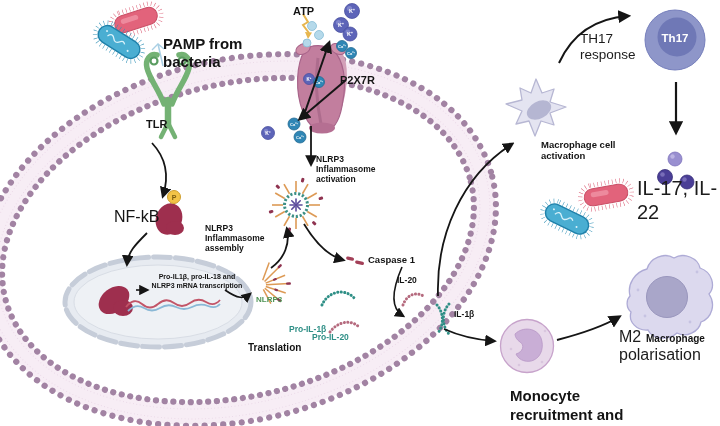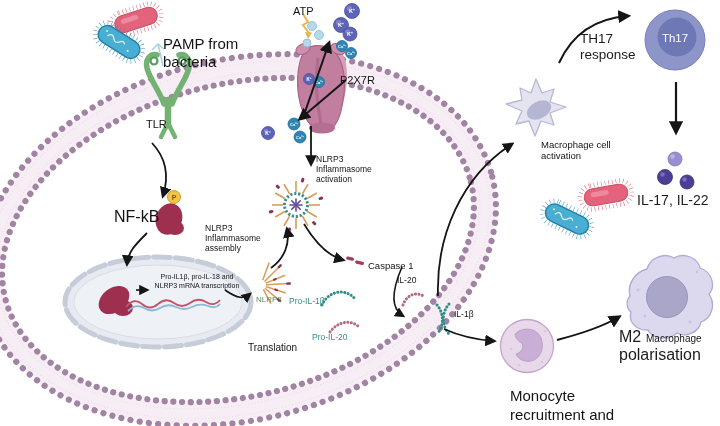--- a/index.html
+++ b/index.html
@@ -1,20 +1,20 @@
 <!DOCTYPE html>
 <html><head>
 <meta charset="utf-8">
 <style>
   html,body{margin:0;padding:0;background:#fff;}
   #stage{position:relative;width:720px;height:426px;background:#ffffff;overflow:hidden;
          font-family:"Liberation Sans",sans-serif;}
   #art{position:absolute;left:0;top:0;}
   .lbl{position:absolute;color:#141414;white-space:pre-line;line-height:1.2;}
-  .b{font-weight:400;}
+  .b{font-weight:700;}
   .teal{color:#2f8f86;}
   .green{color:#4f9455;}
   .big{font-weight:400;color:#1c1c1c;}
 </style>
 </head>
 <body>
 
 <div id="stage">
 
 <svg id="art" width="720" height="426" viewBox="0 0 720 426">
@@ -302,32 +302,32 @@
 <div class="lbl" style="left:114px;top:207px;font-size:16px">NF-kB</div>
 <div class="lbl b" style="left:142px;top:272px;width:110px;font-size:7px;text-align:center;line-height:1.3">Pro-IL1β, pro-IL-18 and
 NLRP3 mRNA transcription</div>
 <div class="lbl b" style="left:205px;top:223px;font-size:8.5px">NLRP3
 Inflammasome
 assembly</div>
 <div class="lbl b" style="left:316px;top:154px;font-size:8.5px">NLRP3
 Inflammasome
 activation</div>
 <div class="lbl b green" style="left:256px;top:295px;font-size:8px">NLRP3</div>
-<div class="lbl b" style="left:368px;top:260px;font-size:9.5px">Caspase 1</div>
-<div class="lbl b teal" style="left:289px;top:296px;font-size:8.5px">Pro-IL-1β</div>
+<div class="lbl b" style="left:368px;top:254px;font-size:9.5px">Caspase 1</div>
+<div class="lbl b teal" style="left:289px;top:324px;font-size:8.5px">Pro-IL-1β</div>
 <div class="lbl b" style="left:248px;top:342px;font-size:10px">Translation</div>
 <div class="lbl b teal" style="left:312px;top:332px;font-size:8.5px">Pro-IL-20</div>
 <div class="lbl b" style="left:397px;top:275px;font-size:8.5px">IL-20</div>
 <div class="lbl b" style="left:454px;top:309px;font-size:8.5px">IL-1β</div>
 <div class="lbl b" style="left:541px;top:139px;font-size:9.5px">Macrophage cell
 activation</div>
 <div class="lbl big" style="left:580px;top:31px;font-size:13.5px;line-height:1.15">TH17
 response</div>
 <div class="lbl b" style="left:655px;top:32px;width:40px;text-align:center;font-size:11.5px;color:#fff">Th17</div>
-<div class="lbl big" style="left:637px;top:192px;font-size:14px">IL-17, IL-22</div>
+<div class="lbl big" style="left:637px;top:176px;font-size:20px">IL-17, IL-22</div>
 <div class="lbl b" style="left:510px;top:387px;font-size:15px;line-height:1.25">Monocyte
 recruitment and
 differentiation</div>
 <div class="lbl big" style="left:619px;top:328px;font-size:16px;line-height:1.15">M2
 polarisation</div>
 <div class="lbl b" style="left:646px;top:333px;font-size:10px">Macrophage</div>
 
 </div>
 
 </body></html>

